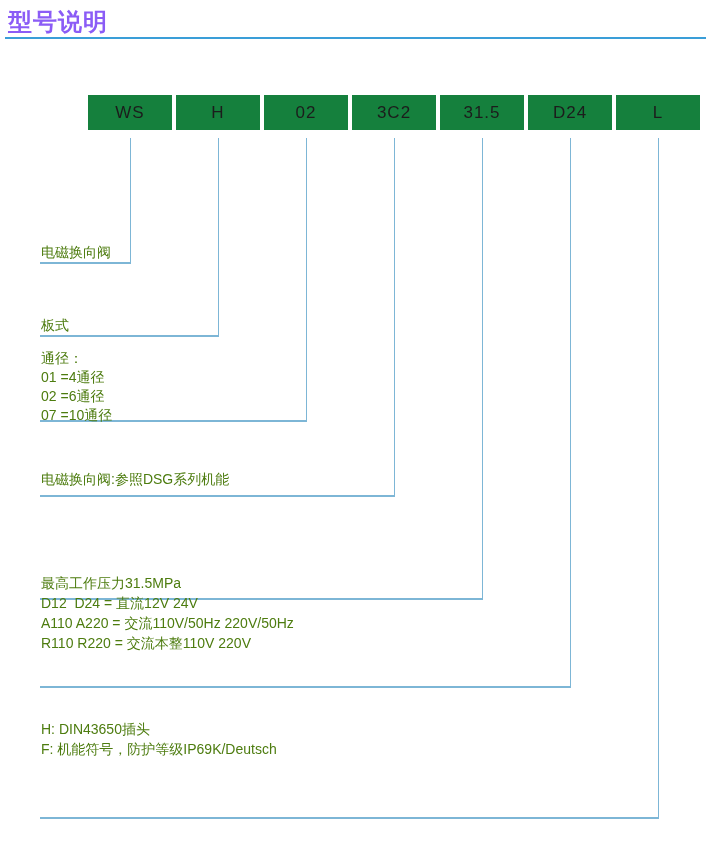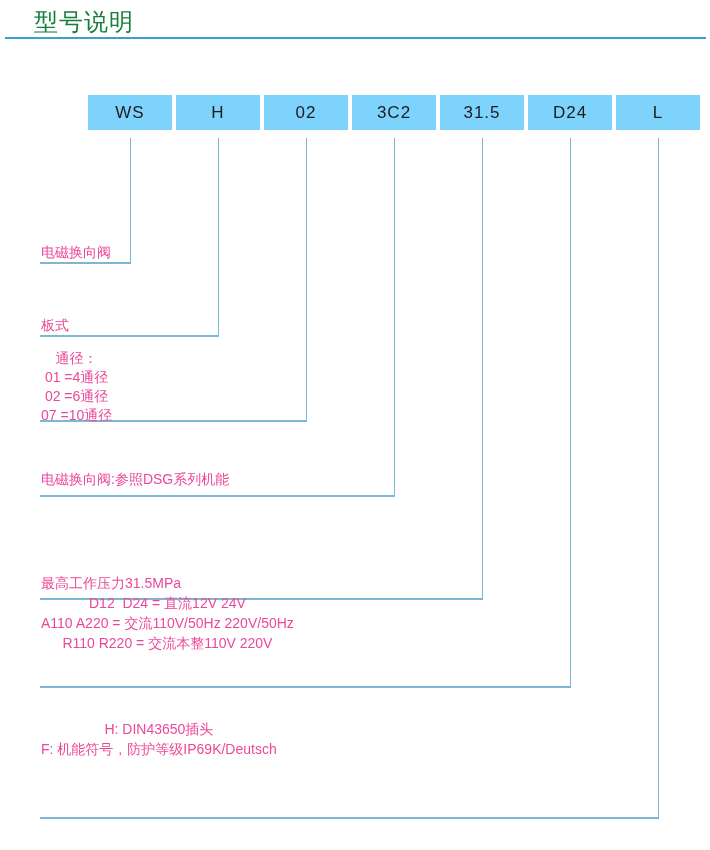--- a/index.html
+++ b/index.html
@@ -10,40 +10,39 @@
     background: #ffffff;
     font-family: "Liberation Sans", "DejaVu Sans", sans-serif;
     color: #2b2b2b;
     overflow: hidden;
   }
   .page-title {
     position: absolute;
     left: 8px;
     top: 6px;
     font-size: 24px;
-    font-weight: normal;
-    color: #15803d;
+    font-weight: bold;
+    color: #8b5cf6;
     letter-spacing: 1px;
     white-space: pre;
-    margin-left: 26px;
   }
   .title-rule {
     position: absolute;
     left: 5px;
     right: 4px;
     top: 37px;
     height: 2px;
     background: #3a9ed8;
   }
   .code-box {
     position: absolute;
     top: 95px;
     width: 84px;
     height: 35px;
-    background: #7dd3fc;
+    background: #15803d;
     display: flex;
     align-items: center;
     justify-content: center;
     font-size: 17px;
     color: #1c1c1c;
     letter-spacing: 1px;
   }
   .vline {
     position: absolute;
     width: 1px;
@@ -51,22 +50,21 @@
   }
   .hline {
     position: absolute;
     height: 2px;
     background: #7db6d6;
   }
   .label-block {
     position: absolute;
     left: 41px;
     font-size: 14px;
-    color: #ec4899;
-    text-align: center;
+    color: #4d7c0f;
   }
   .label-line {
     white-space: pre;
     line-height: 19px;
   }
   .lh20 .label-line { line-height: 20px; }
 </style>
 </head>
 <body>
 

